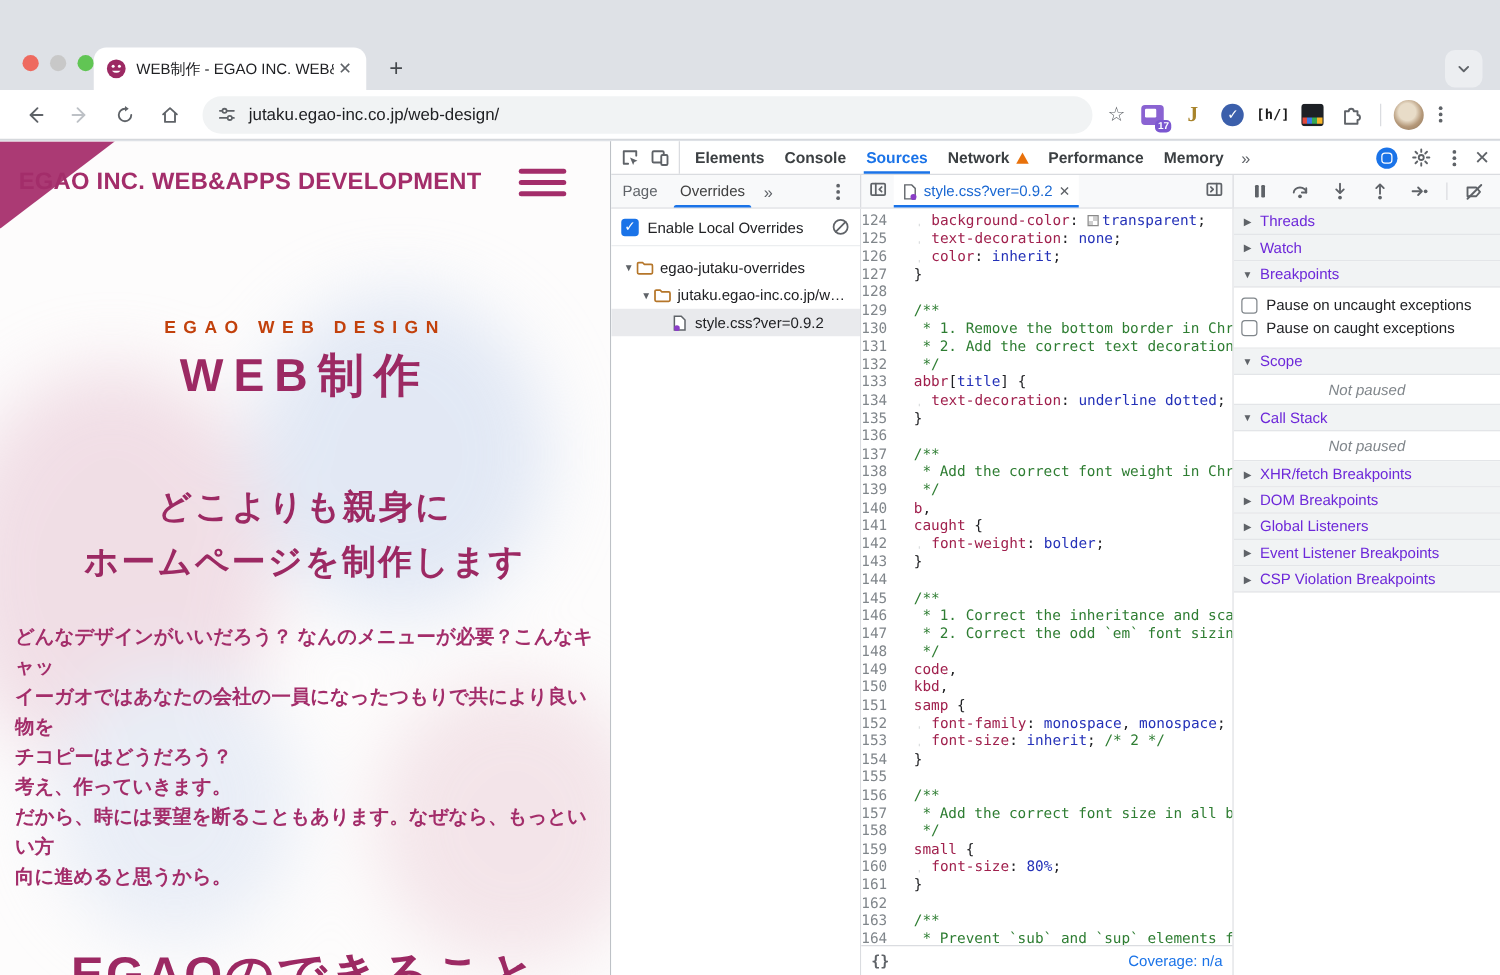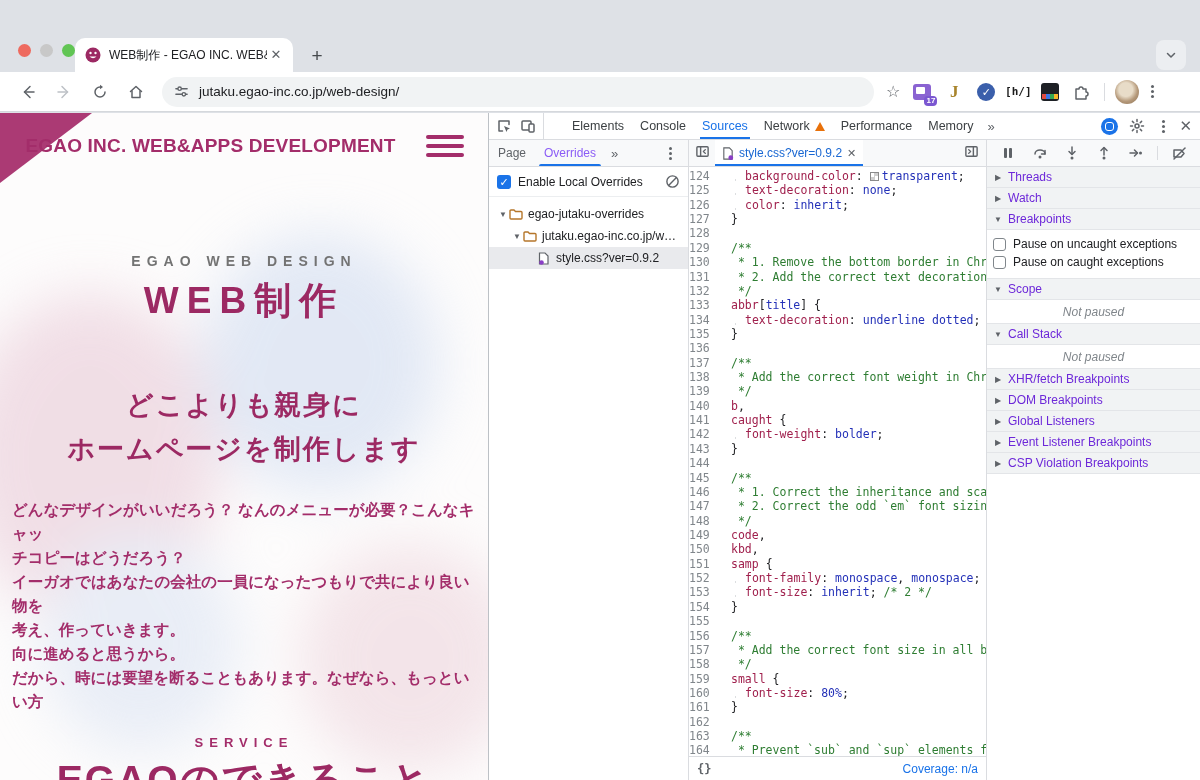--- a/index.html
+++ b/index.html
@@ -62,25 +62,25 @@
   .viewport { position:relative; width:500px; height:100%; background:#fdfcfc; overflow:hidden; }
   .blobs { position:absolute; inset:0; filter:blur(28px); opacity:.55; }
   .blob { position:absolute; border-radius:50%; }
   .b1 { left:-40px; top:180px; width:260px; height:330px; background:#e7c6d4; }
   .b2 { left:200px; top:120px; width:240px; height:260px; background:#ccd9ef; }
   .b3 { left:40px; top:420px; width:200px; height:220px; background:#d9e2f2; }
   .b4 { left:300px; top:430px; width:220px; height:230px; background:#ecd2da; }
   .tri { position:absolute; left:0; top:0; width:92px; height:70px; background:#ab3a74;
     clip-path:polygon(0 0, 100% 0, 0 100%); }
   .site-header { position:absolute; top:22px; left:0; width:100%; display:flex;
-    align-items:center; justify-content:center; padding:0 14px 0 15px;gap:30px; }
+    align-items:center; justify-content:flex-start; padding:0 14px 0 15px;gap:30px; }
   .site-title { font-size:19px; font-weight:bold; color:#a32d6a; letter-spacing:.2px; }
   .burger { display:flex; flex-direction:column; gap:5px; width:38px; }
   .burger i { height:4px; border-radius:2px; background:#a32d6a; display:block; }
-  .eyebrow { position:absolute; top:140px; width:100%; text-align:center; color:#737373;
+  .eyebrow { position:absolute; top:140px; width:100%; text-align:center; color:#c2410c;
     font-size:14px; font-weight:bold; letter-spacing:6px; }
   .hero-title { position:absolute; top:163px; width:100%; text-align:center; color:#9c2963;
     font-size:37px; font-weight:800; letter-spacing:8px; }
   .hero-sub { position:absolute; width:100%; text-align:center; color:#9c2963;
     font-size:27px; font-weight:800; letter-spacing:2px; }
   .sub1 { top:274px; } .sub2 { top:318px; }
   .para { position:absolute; top:385px; left:12px; right:8px; color:#a32d6a;
     font-size:15.5px; font-weight:bold; line-height:24px; }
   .svc-label { position:absolute; top:622px; width:100%; text-align:center; color:#a32d6a;
     font-size:13px; font-weight:bold; letter-spacing:6px; }
@@ -88,41 +88,41 @@
     font-size:39px; font-weight:800; letter-spacing:2px; }
 
   
   .devtools { position:relative; flex:1; height:100%; background:#fff; border-left:1px solid #bdc1c6;
     display:flex; flex-direction:column; font-size:12px; color:#202124; }
   .dt-row1 { height:27px; border-bottom:1px solid #dadce0; display:flex; align-items:center;
     background:#fff; flex:0 0 27px; }
   .dt-left-icons { display:flex; align-items:center; padding:0 4px; gap:2px;
     border-right:1px solid #dadce0; height:100%; }
   .ic { width:22px; height:22px; display:flex; align-items:center; justify-content:center; }
-  .dt-tabs { display:flex; height:100%; align-items:stretch; margin-left:20px; }
+  .dt-tabs { display:flex; height:100%; align-items:stretch; margin-left:4px;font-weight:bold; }
   .dt-tab { display:flex; align-items:center; padding:0 8px; color:#3c4043; font-size:12.5px;
     position:relative; }
   .dt-tab.active { color:#1a73e8; }
   .dt-tab.active::after { content:""; position:absolute; left:6px; right:6px; bottom:0;
     height:2.5px; background:#1a73e8; }
   .warn-tri { width:0; height:0; border-left:5px solid transparent; border-right:5px solid transparent;
     border-bottom:9px solid #e8710a; margin-left:5px; }
   .dt-more { color:#5f6368; font-size:13px; padding:0 6px; display:flex; align-items:center; }
   .dt-right-icons { margin-left:auto; display:flex; align-items:center; gap:6px; padding-right:8px; }
   .blue-circ { width:17px; height:17px; border-radius:50%; background:#1a73e8; position:relative; }
   .blue-circ::after { content:""; position:absolute; inset:4px; border:1.5px solid #fff;
     border-radius:3px; }
   .dt-x { color:#5f6368; font-size:15px; }
 
   .dt-row2 { height:27px; border-bottom:1px solid #dadce0; display:flex; align-items:stretch;
     background:#f8f9fa; flex:0 0 27px; }
   .r2-nav { width:200px; display:flex; align-items:center; border-right:1px solid #dadce0; }
   .r2-tab { padding:0 9px; color:#5f6368; position:relative; height:100%; display:flex;
     align-items:center; }
-  .r2-tab.active { color:#8b5cf6; }
+  .r2-tab.active { color:#404040; }
   .r2-tab.active::after { content:""; position:absolute; left:4px; right:4px; bottom:0;
     height:2.5px; background:#1a73e8; border-radius:2px 2px 0 0; }
   .r2-kebab { margin-left:auto; padding-right:8px; }
   .r2-editor { width:298px; display:flex; align-items:stretch; border-right:1px solid #dadce0; }
   .file-tab { display:flex; align-items:center; gap:5px; padding:0 7px; background:#fff;
     position:relative; color:#1967d2; }
   .file-tab::after { content:""; position:absolute; left:0; right:0; bottom:0; height:2px;
     background:#1a73e8; }
   .r2-debug { flex:1; display:flex; align-items:center; gap:10px; padding:0 10px; }
   .dbg-sep { width:1px; height:14px; background:#dadce0; }
@@ -281,27 +281,26 @@
             <i></i>
             <i></i>
           </span>
       </div>
       <div class="eyebrow">EGAO WEB DESIGN</div>
       <div class="hero-title">WEB制作</div>
       <div class="hero-sub sub1">どこよりも親身に</div>
       <div class="hero-sub sub2">ホームページを制作します</div>
       <div class="para" id="para">
           <div>どんなデザインがいいだろう？ なんのメニューが必要？こんなキャッ</div>
+          <div>イーガオではあなたの会社の一員になったつもりで共により良い物を</div>
           <div>チコピーはどうだろう？</div>
-          <div>イーガオではあなたの会社の一員になったつもりで共により良い物を</div>
           <div>考え、作っていきます。</div>
+          <div>だから、時には要望を断ることもあります。なぜなら、もっといい方</div>
           <div>向に進めると思うから。</div>
-          <div>だから、時には要望を断ることもあります。なぜなら、もっといい方</div>
-        </div>
-      <div class="svc-label">SERVICE</div>
+        </div>
       <div class="svc-title">EGAOのできること</div>
     </div>
 
     <div class="devtools">
 
       <div class="dt-row1">
         <div class="dt-left-icons">
           <span class="ic">
             <svg class="gicon" width="16" height="16" viewBox="0 0 16 16">
                 <path d="M13 6.5 V3 H3 V13 H6.5"></path>

